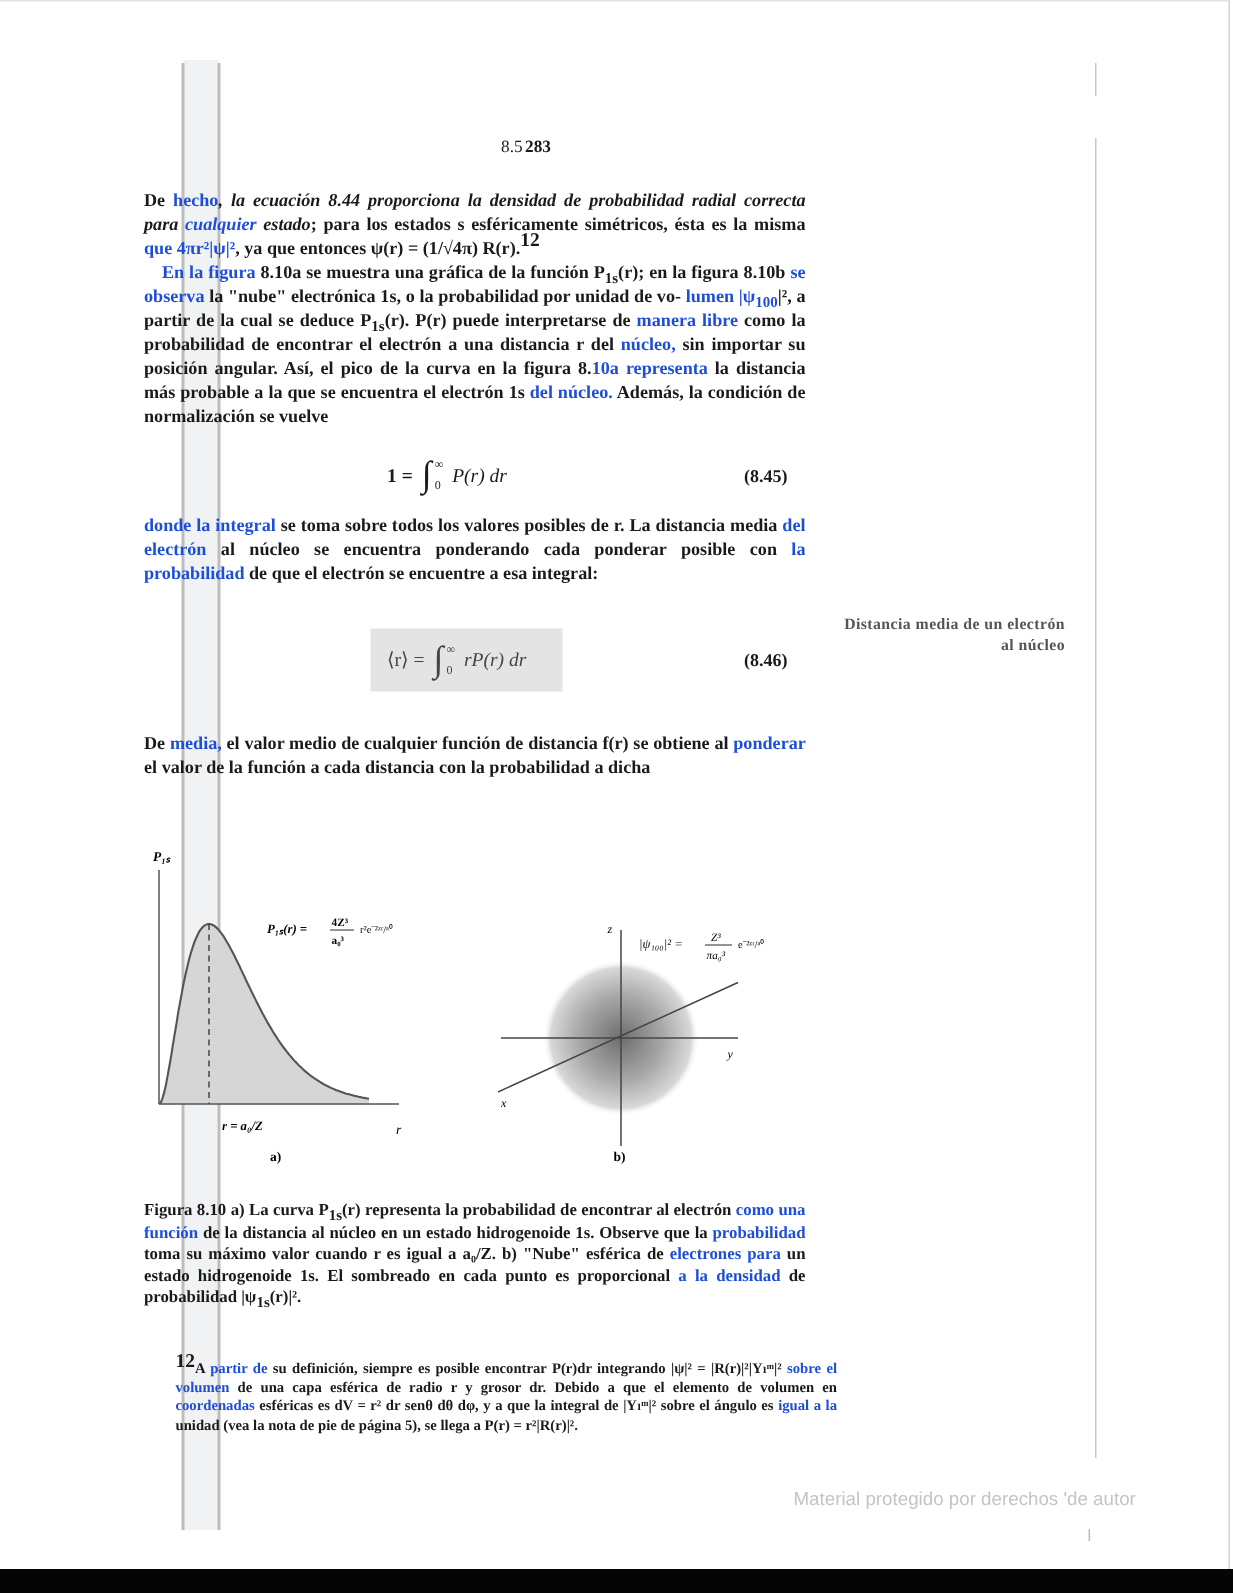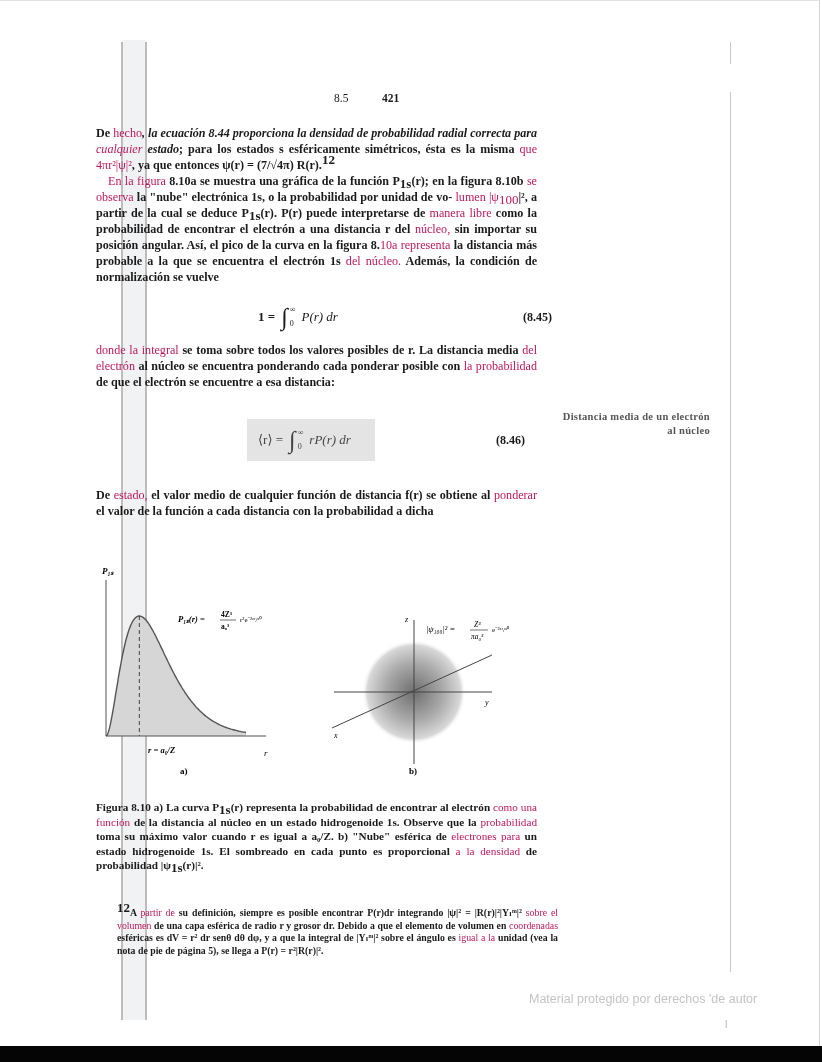--- a/index.html
+++ b/index.html
@@ -9,94 +9,94 @@
     font-family: "Liberation Serif", "DejaVu Serif", serif;
     color: #1a1a1a;
   }
   .frame { position: absolute; left: 0; top: 0; width: 820px; height: 1046px; border-right: 1px solid #d4d4d4; border-top: 1px solid #e2e2e2; box-sizing: border-box; }
   .bottom-bar { position: absolute; left: 0; top: 1046px; width: 822px; height: 16px; background: #050505; }
   .vbar { position: absolute; width: 2px; background: #bdbdbd; }
   .vbar-fill { position: absolute; background: rgba(214,218,224,0.35); }
   .rbar { position: absolute; width: 1px; background: #c8c8c8; }
 
   .running-head { position: absolute; top: 92px; left: 334px; width: 390px; font-size: 11.5px; font-weight: bold; display: flex; }
-  .running-head .sec { width: 48px; font-weight: normal; }
+  .running-head .sec { width: 16px; font-weight: normal; }
   .running-head .title { flex: 1; font-weight: normal; letter-spacing: 0.1px; }
   .running-head .pg { font-weight: bold; }
 
   .text { position: absolute; left: 96px; width: 441px; font-size: 12.1px; line-height: 16px; font-weight: bold; text-align: justify; }
   .text p { margin: 0; }
   .text .indent { text-indent: 12px; }
-  .faded { color: #be185d; font-weight: normal; }
+  .faded { color: #1d4ed8; font-weight: bold; }
   i { font-style: italic; }
 
   .eq { position: absolute; font-size: 13px; display: flex; align-items: center; }
   .eq .num { position: absolute; font-size: 12px; font-weight: bold; }
   .eqbox { position: absolute; left: 247px; top: 419px; width: 128px; height: 42px; background: #e4e4e4; }
   .margin-note { position: absolute; left: 560px; top: 410px; width: 150px; font-size: 10.5px; line-height: 14px; color: #555; font-weight: bold; letter-spacing: 0.3px; text-align: right; }
 
   .figure { position: absolute; left: 96px; top: 560px; width: 460px; height: 230px; }
   .caption { position: absolute; left: 96px; top: 800px; width: 441px; font-size: 11.2px; line-height: 14.5px; text-align: justify; font-weight: bold; }
   .footnote { position: absolute; left: 96px; top: 907px; width: 441px; font-size: 9.8px; line-height: 12.5px; text-align: justify; margin-left: 21px; }
   .watermark { position: absolute; left: 529px; top: 992px; font-family: "Liberation Sans", "DejaVu Sans", sans-serif; font-size: 12.5px; color: #c4c4c4; text-align: right; }
   .tick-mark { position: absolute; left: 725px; top: 1018px; font-size: 11px; color: #bbb; font-family: "Liberation Sans", sans-serif; }
   sup { font-size: 13px; vertical-align: super; line-height: 0; }
-  sub { font-size: 13px; vertical-align: sub; line-height: 0; }
+  sub { font-size: 10px; vertical-align: sub; line-height: 0; }
 </style>
 </head>
 <body>
 
 <div class="frame"></div>
 
 <div class="vbar-fill" style="left:122px;top:40px;width:24px;height:980px;"></div>
 <div class="vbar" style="left:121px;top:42px;height:978px;"></div>
 <div class="vbar" style="left:145px;top:42px;height:978px;"></div>
 <div class="rbar" style="left:730px;top:42px;height:22px;"></div>
 <div class="rbar" style="left:730px;top:92px;height:880px;"></div>
 
 <div class="running-head">
   <span class="sec">8.5</span>
-  <span class="pg">421</span>
+  <span class="pg">283</span>
 </div>
 
 <div class="text" style="top:125px;">
-  <p><span>De </span><span class="faded">hecho</span><i>, la ecuación 8.44 proporciona la densidad de probabilidad radial correcta para </i><i class="faded">cualquier</i><i> estado</i><span>; para los estados s esféricamente simétricos, ésta es la misma </span><span class="faded">que 4πr²|ψ|²</span><span>, ya que entonces ψ(r) = (7/√4π) R(r).</span><sup>12</sup></p>
+  <p><span>De </span><span class="faded">hecho</span><i>, la ecuación 8.44 proporciona la densidad de probabilidad radial correcta para </i><i class="faded">cualquier</i><i> estado</i><span>; para los estados s esféricamente simétricos, ésta es la misma </span><span class="faded">que 4πr²|ψ|²</span><span>, ya que entonces ψ(r) = (1/√4π) R(r).</span><sup>12</sup></p>
   <p class="indent"><span class="faded">En la figura</span><span> 8.10a se muestra una gráfica de la función P</span><sub>1s</sub><span>(r); en la figura 8.10b </span><span class="faded">se observa</span><span> la "nube" electrónica 1s, o la probabilidad por unidad de vo-</span> <span class="faded">lumen |ψ</span><sub class="faded">100</sub><span>|², a partir de la cual se deduce P</span><sub>1s</sub><span>(r). P(r) puede interpretarse de </span><span class="faded">manera libre</span><span> como la probabilidad de encontrar el electrón a una distancia r del </span><span class="faded">núcleo,</span><span> sin importar su posición angular. Así, el pico de la curva en la figura 8.</span><span class="faded">10a representa</span><span> la distancia más probable a la que se encuentra el electrón 1s </span><span class="faded">del núcleo.</span><span> Además, la condición de normalización se vuelve</span></p>
 </div>
 
 <div class="eq" style="left:258px;top:300px;width:280px;height:34px;">
   <span style="font-weight:bold;">1 =</span>
   <span style="font-size:24px;margin:0 2px 0 6px;">∫</span>
   <span style="display:flex;flex-direction:column;font-size:8px;line-height:14px;margin-right:6px;">
     <span>∞</span>
     <span>0</span>
   </span>
   <i>P(r) dr</i>
-  <span class="num" style="left:238px;margin-left:27px;">(8.45)</span>
+  <span class="num" style="left:238px;">(8.45)</span>
 </div>
 
 <div class="text" style="top:342px;">
-  <p><span class="faded">donde la integral</span><span> se toma sobre todos los valores posibles de r. La distancia media </span><span class="faded">del electrón</span><span> al núcleo se encuentra ponderando cada ponderar posible con </span><span class="faded">la probabilidad</span><span> de que el electrón se encuentre a esa distancia:</span></p>
+  <p><span class="faded">donde la integral</span><span> se toma sobre todos los valores posibles de r. La distancia media </span><span class="faded">del electrón</span><span> al núcleo se encuentra ponderando cada ponderar posible con </span><span class="faded">la probabilidad</span><span> de que el electrón se encuentre a esa integral:</span></p>
 </div>
 
 <div class="eqbox"></div>
 <div class="eq" style="left:258px;top:423px;width:280px;height:34px;color:#444;">
   <span>⟨r⟩ =</span>
   <span style="font-size:24px;margin:0 2px 0 6px;">∫</span>
   <span style="display:flex;flex-direction:column;font-size:8px;line-height:14px;margin-right:6px;">
     <span>∞</span>
     <span>0</span>
   </span>
   <i>rP(r) dr</i>
   <span class="num" style="left:238px;color:#1a1a1a;">(8.46)</span>
 </div>
 <div class="margin-note">Distancia media de un electrón al núcleo</div>
 
 <div class="text" style="top:487px;">
-  <p><span>De </span><span class="faded">estado,</span><span> el valor medio de cualquier función de distancia f(r) se obtiene al </span><span class="faded">ponderar</span><span> el valor de la función a cada distancia con la probabilidad a dicha</span></p>
+  <p><span>De </span><span class="faded">media,</span><span> el valor medio de cualquier función de distancia f(r) se obtiene al </span><span class="faded">ponderar</span><span> el valor de la función a cada distancia con la probabilidad a dicha</span></p>
 </div>
 
 <svg class="figure" width="460" height="230" viewBox="0 0 460 230">
   <defs>
     <radialGradient id="cloud" cx="50%" cy="50%" r="50%">
       <stop offset="0%" stop-color="#6e6e6e"></stop>
       <stop offset="55%" stop-color="#a9a9a9"></stop>
       <stop offset="90%" stop-color="#d8d8d8"></stop>
       <stop offset="100%" stop-color="#ffffff" stop-opacity="0"></stop>
     </radialGradient>

